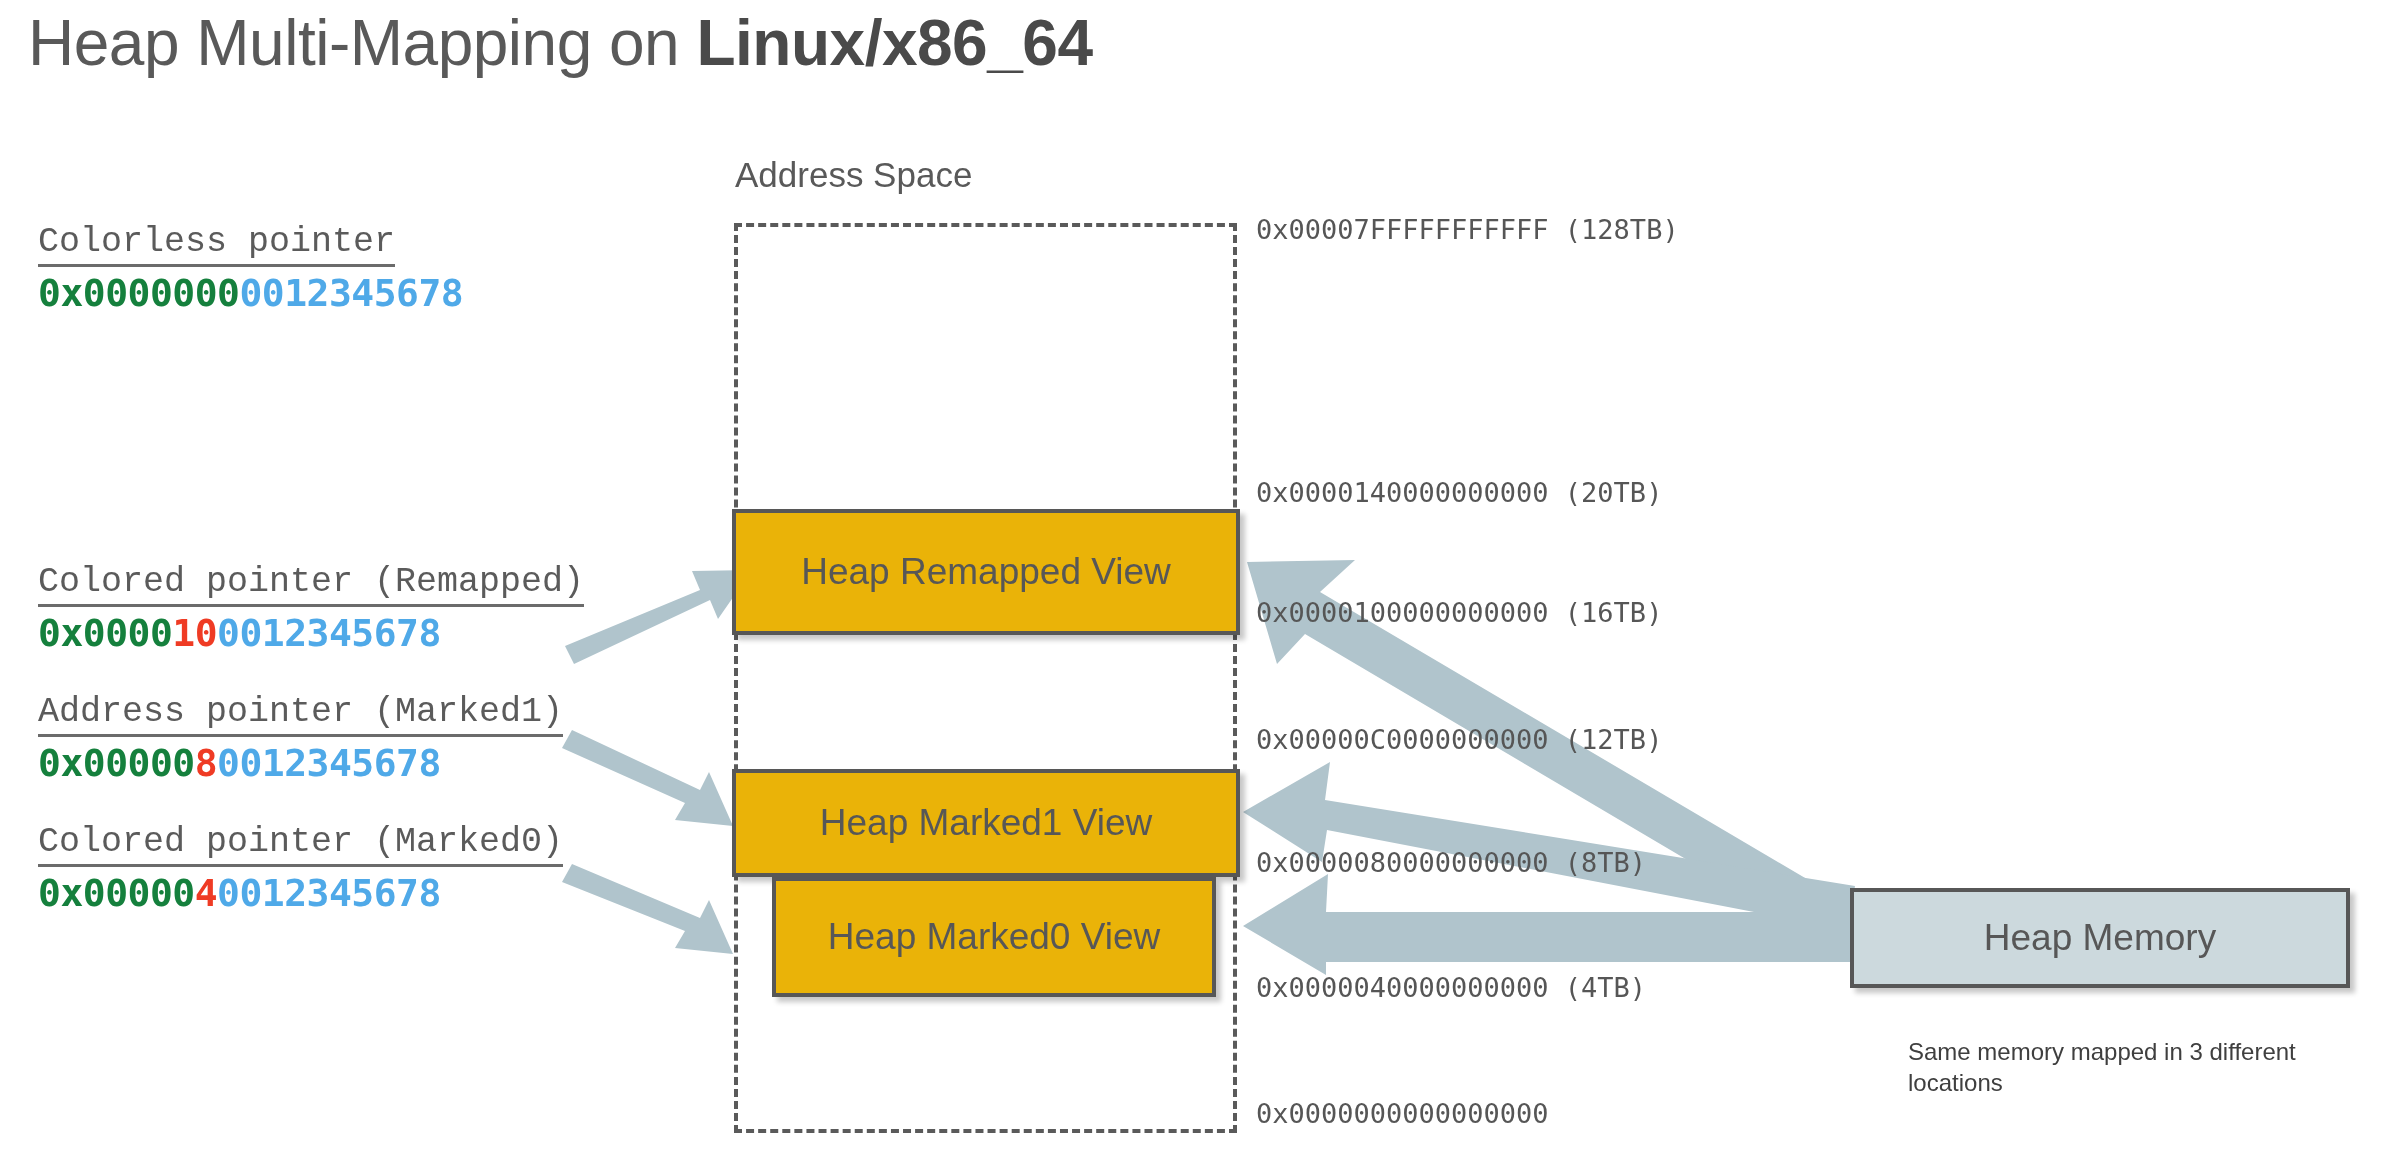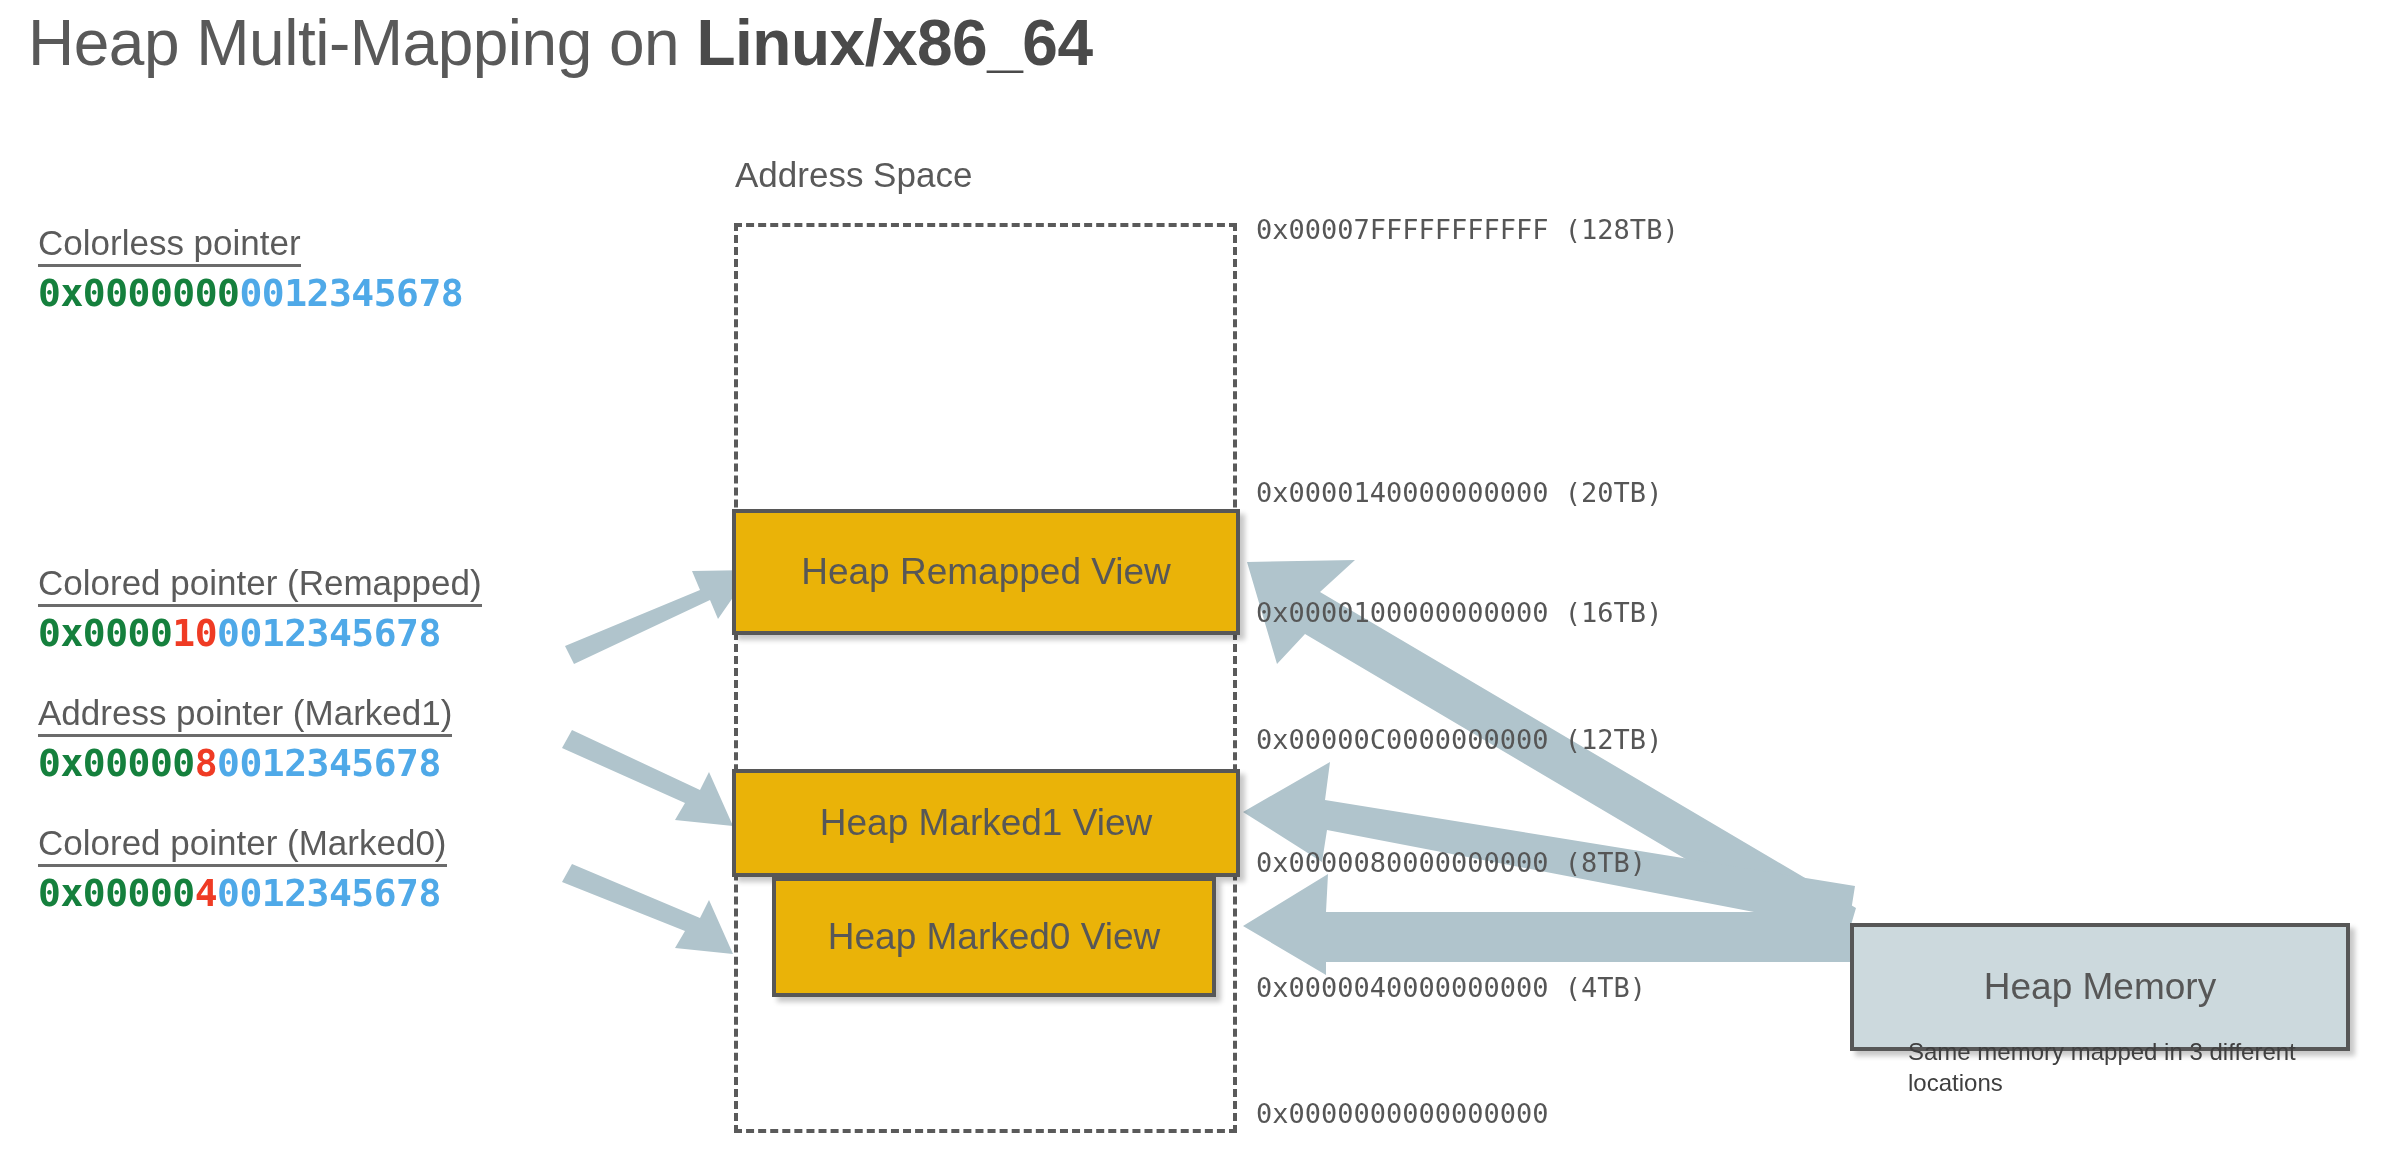--- a/index.html
+++ b/index.html
@@ -48,47 +48,46 @@
     color:#575757;
     font-size:37px;
     box-shadow:5px 5px 5px rgba(0,0,0,0.22);
     white-space:nowrap;
   }
   #box-remapped{left:732px;top:509px;width:508px;height:126px;}
   #box-marked1 {left:732px;top:769px;width:508px;height:108px;}
   #box-marked0 {left:732px;top:877px;width:444px;height:120px;margin-left:40px;}
 
   #box-heapmem{
-    position:absolute;left:1850px;top:888px;width:500px;height:128px;
+    position:absolute;left:1850px;top:888px;width:500px;height:100px;
     background:#ccd9dd;border:4px solid #575757;box-sizing:border-box;
     display:flex;align-items:center;justify-content:center;
     color:#575757;font-size:37px;
     box-shadow:5px 5px 5px rgba(0,0,0,0.22);
     white-space:nowrap;
-    margin-top:35px;
   }
   #heapmem-caption{
     position:absolute;left:1908px;top:1037px;width:430px;
     font-size:24px;color:#3f3f3f;line-height:1.28;
   }
 
   
   .addr{
     position:absolute;left:1256px;
     font-family:"DejaVu Sans Mono","Liberation Mono",monospace;
     font-size:27px;color:#565656;white-space:nowrap;
     letter-spacing:0px;
   }
 
   
   .ptr{position:absolute;white-space:nowrap;}
   .ptr .cap{
     font-size:35px;color:#5b5b5b;
     border-bottom:3px solid #6b6b6b;
-    display:inline-block;line-height:1.18;padding-bottom:1px;
+    display:inline-block;line-height:1.18;padding-bottom:1px;font-family:Liberation Mono, monospace;
   }
   .ptr .hex{
     font-family:"DejaVu Sans Mono","Liberation Mono",monospace;
     font-size:38px;font-weight:bold;
     line-height:1.22;margin-top:3px;
     letter-spacing:-0.5px;
   }
   .hex .g{color:#15803d;}
   .hex .r{color:#ef3b24;}
   .hex .b{color:#4fa9e8;}

